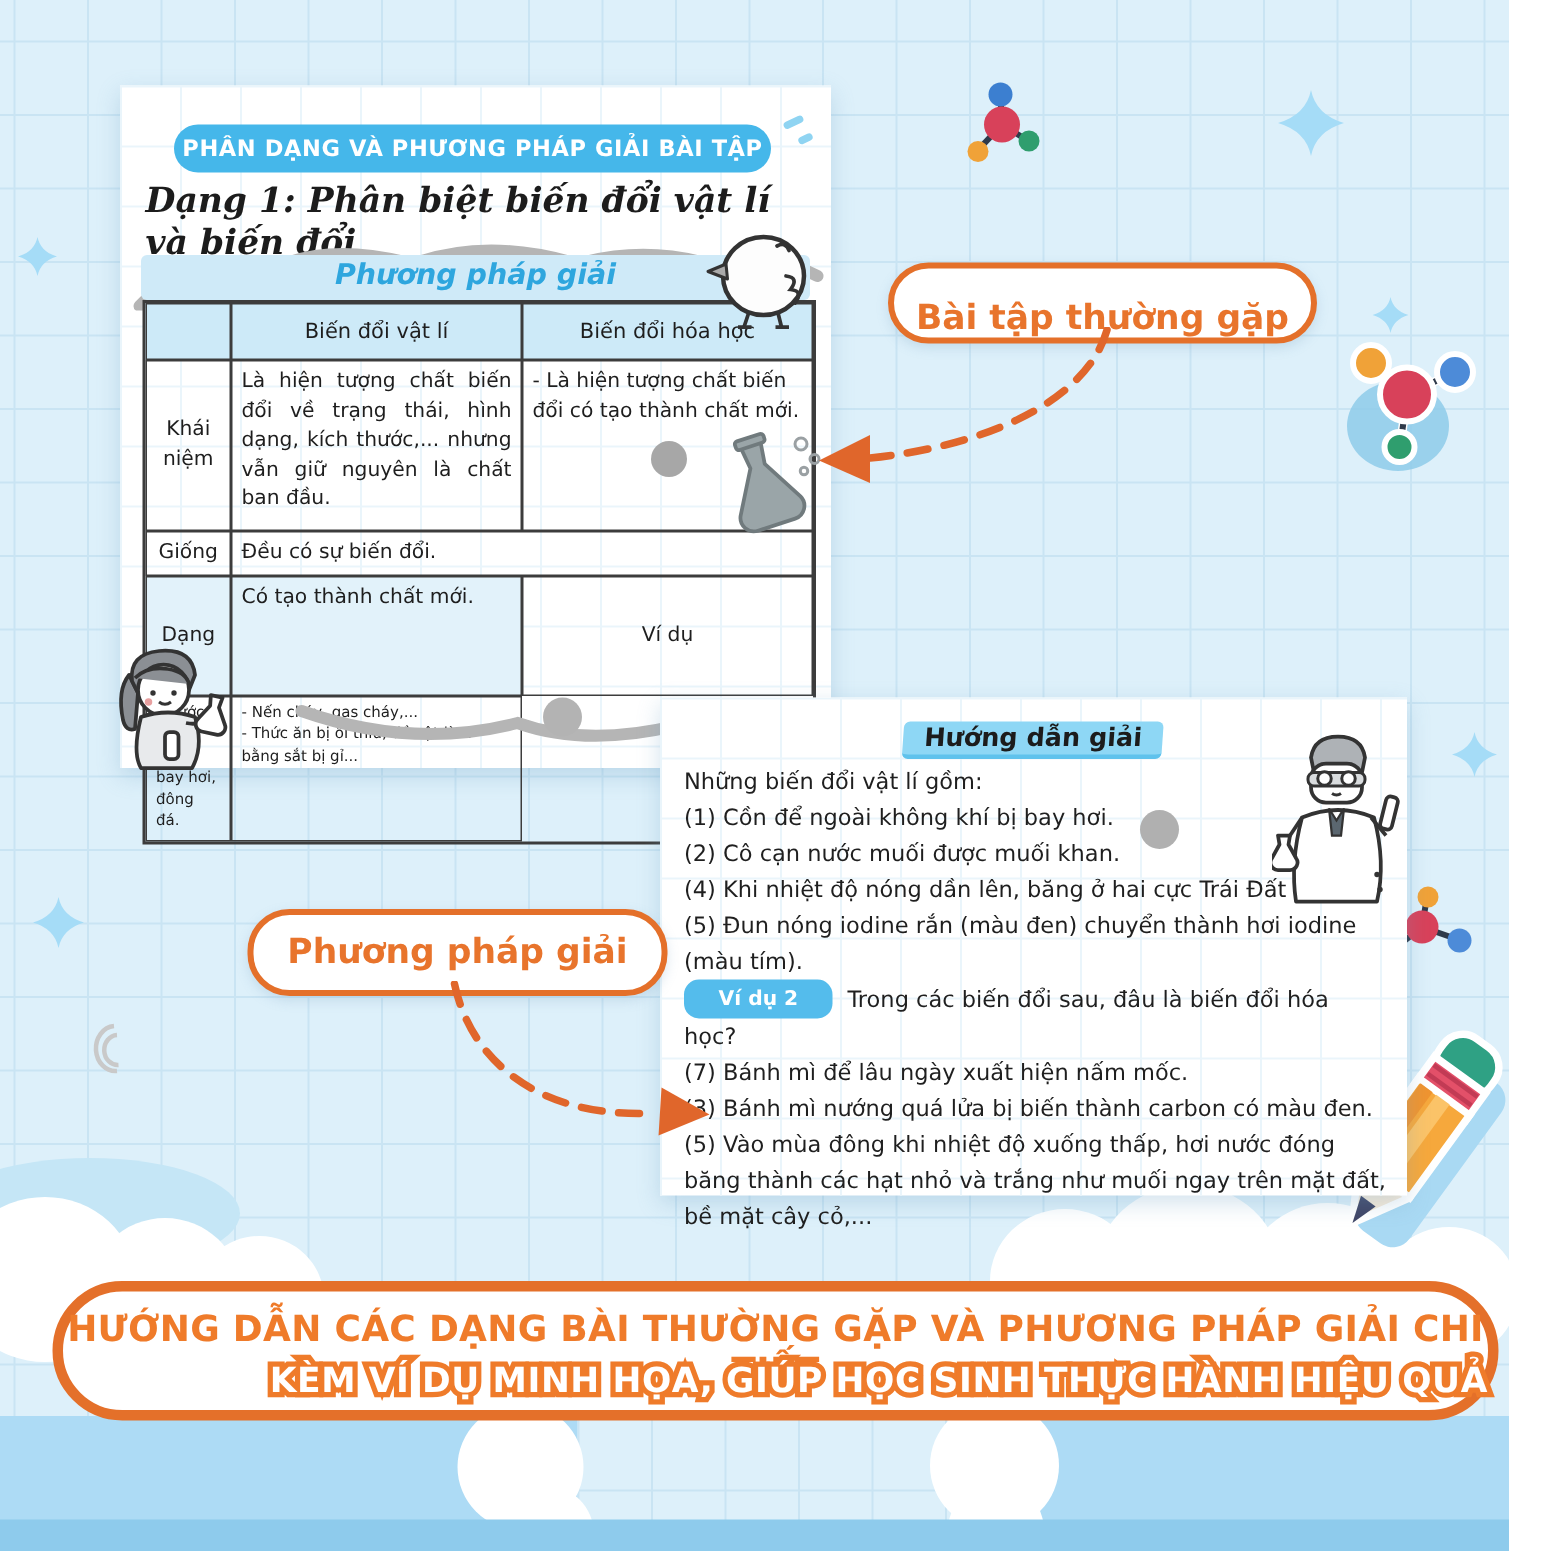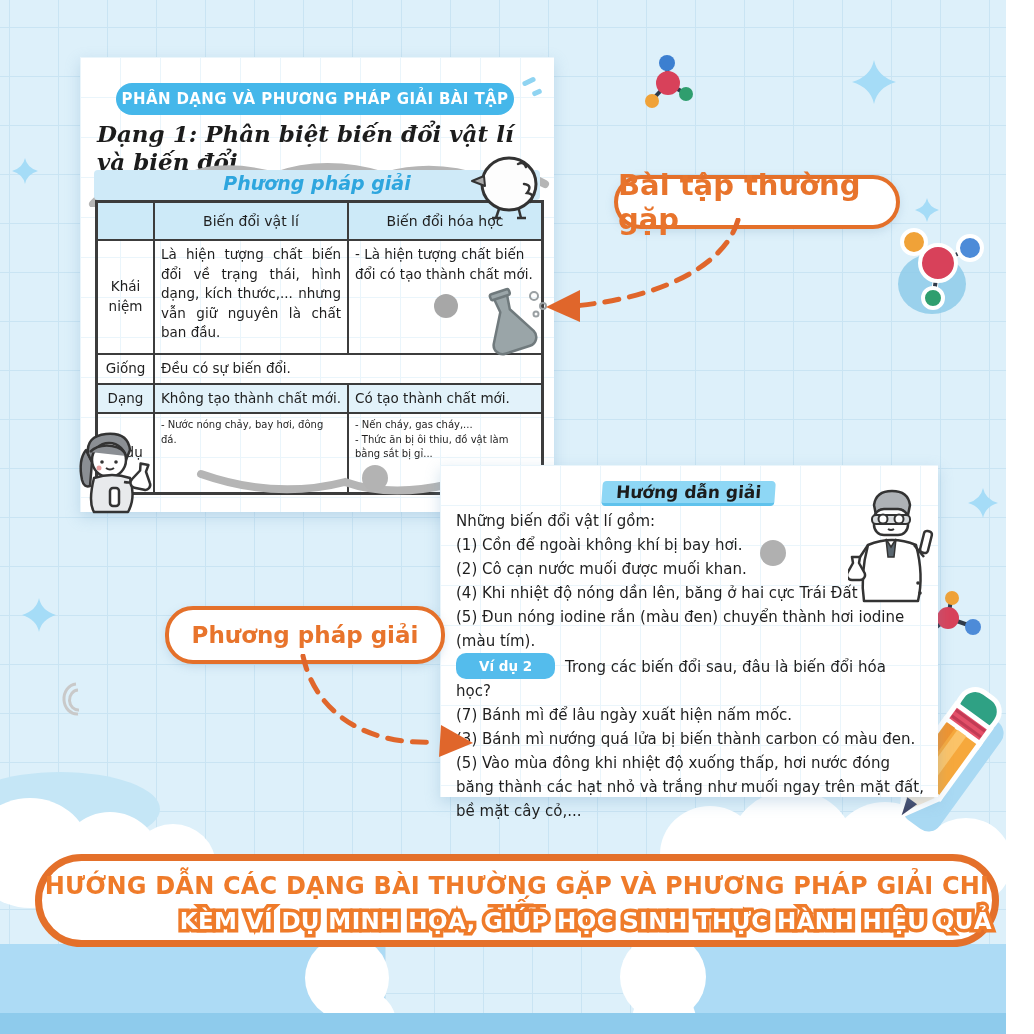--- a/index.html
+++ b/index.html
@@ -55,21 +55,21 @@
   .tbl .tint{background:#e2f2fa;}
   .tbl .sm{font-size:10px;}
   .row-concept{min-height:104px;}
   .row-example{min-height:70px;}
   
   .pill-badge{
     background:#fff;border:4px solid #e4702a;border-radius:28px;color:#e8742c;
     font-weight:800;display:flex;align-items:center;justify-content:center;z-index:5;
     box-shadow:0 3px 8px rgba(120,160,190,.25);
   }
-  #badge-common{left:614px;top:175px;width:278px;height:46px;font-size:29px;}
+  #badge-common{left:592px;top:175px;width:278px;height:46px;font-size:23px;align-items:flex-end;}
   #badge-method{left:165px;top:606px;width:272px;height:50px;font-size:23px;}
   .arrow-svg{z-index:5;}
   
   .c2-heading-wrap{left:0;top:16px;width:100%;text-align:center;z-index:3;}
   .c2-heading{
     display:inline-block;background:#8ed7f5;border-bottom:3px solid #5fc2ec;border-radius:4px;
     padding:1px 14px;color:#1c1c1c;font-size:17px;font-weight:bold;transform:skewX(-4deg);
   }
   .c2-lines{left:16px;top:44px;width:468px;color:#1f1f1f;font-size:15px;line-height:24px;z-index:3;}
   .c2-line{min-height:24px;}
@@ -231,21 +231,20 @@
       <div class="cell th">Biến đổi hóa học</div>
 
       <div class="cell lbl row-concept">Khái niệm</div>
       <div class="cell justify row-concept">Là hiện tượng chất biến đổi về trạng thái, hình dạng, kích thước,... nhưng vẫn giữ nguyên là chất ban đầu.</div>
       <div class="cell row-concept">- Là hiện tượng chất biến đổi có tạo thành chất mới.</div>
 
       <div class="cell lbl">Giống</div>
       <div class="cell span2">Đều có sự biến đổi.</div>
 
       <div class="cell lbl tint">Dạng</div>
-      <div class="cell tint">Không tạo thành chất mới.</div>
       <div class="cell tint">Có tạo thành chất mới.</div>
 
       <div class="cell lbl row-example">Ví dụ</div>
       <div class="cell sm row-example">
         <div>- Nước nóng chảy, bay hơi, đông đá.</div>
       </div>
       <div class="cell sm row-example">
         <div>- Nến cháy, gas cháy,...</div>
         <div>- Thức ăn bị ôi thiu, đồ vật làm bằng sắt bị gỉ...</div>
       </div>

